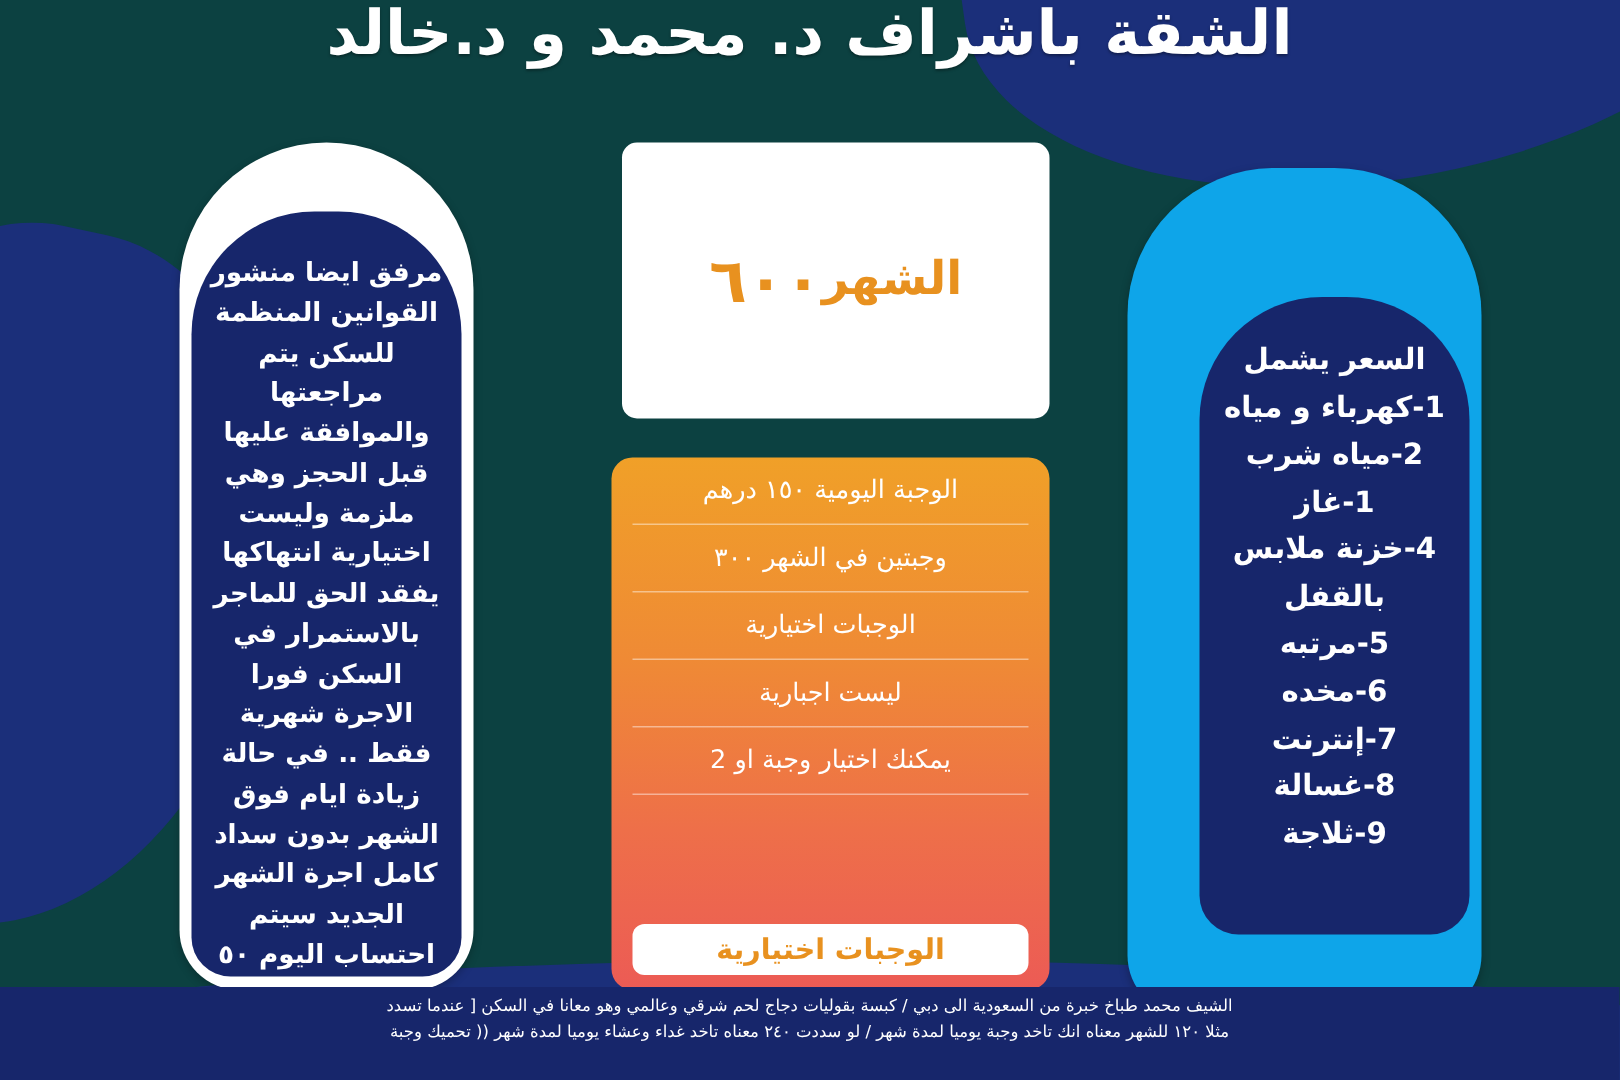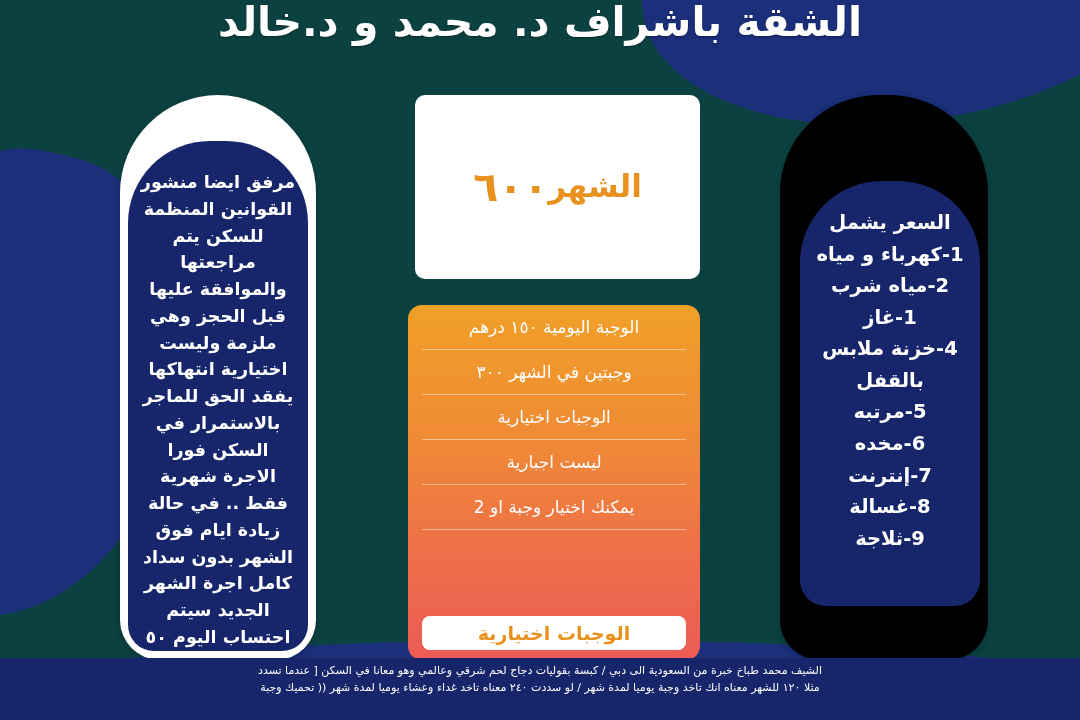--- a/index.html
+++ b/index.html
@@ -58,25 +58,25 @@
     font-weight: bold;
     line-height: 1.28;
     z-index: 5;
     letter-spacing: 0px;
     text-shadow: 0 1px 2px rgba(0,0,0,0.35);
   }
 
   
   .benefits-card {
     position: absolute;
-    top: 95px;
+    top: 112px;
     right: 92px;
-    width: 208px;
+    width: 236px;
     height: 565px;
-    background: #000000;
+    background: #0ea5e9;
     border-radius: 98px 98px 40px 40px;
     z-index: 3;
     box-shadow: 0 2px 6px rgba(0,0,0,0.25);
   }
   .benefits-inner {
     position: absolute;
     top: 86px;
     right: 8px;
     width: 180px;
     min-height: 425px;

